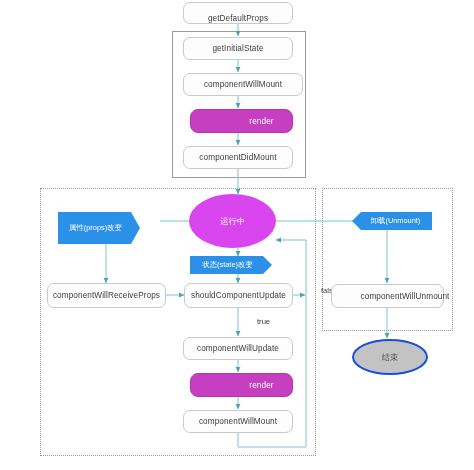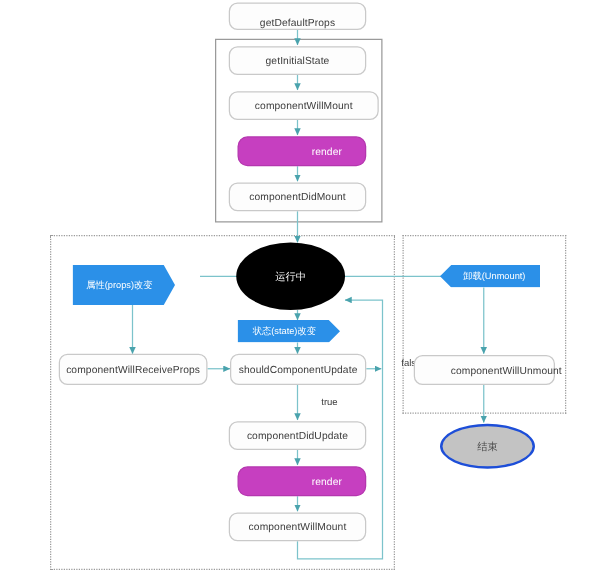--- a/index.html
+++ b/index.html
@@ -38,21 +38,21 @@
 
   .ellipse{
     position:absolute;
     box-sizing:border-box;
     display:flex;align-items:center;justify-content:center;
     border-radius:50%;
     font-size:8.2px;
     white-space:nowrap;
   }
   .ellipse.running{
-    background:#000000;
+    background:#d946ef;
     color:#ffffff;
   }
   .ellipse.end{
     background:#c3c3c3;
     border:2px solid #1d4ed8;
     color:#4a4a4a;
   }
 
   .chev{
     position:absolute;
@@ -184,21 +184,21 @@
 
   <div class="node plain" style="left:184px;top:283px;width:109px;height:25px;">
     <span>shouldComponentUpdate</span>
   </div>
 
   <div class="edgelabel" style="left:228px;top:317px;">true</div>
 
   <div class="edgelabel" style="left:292px;top:286px;">false</div>
 
   <div class="node plain" style="left:183px;top:337px;width:110px;height:23px;">
-    <span>componentDidUpdate</span>
+    <span>componentWillUpdate</span>
   </div>
 
   <div class="node render" style="left:190px;top:373px;width:103px;height:24px;">
     <span>render</span>
   </div>
 
   <div class="node plain" style="left:183px;top:410px;width:110px;height:23px;">
     <span>componentWillMount</span>
   </div>
 

